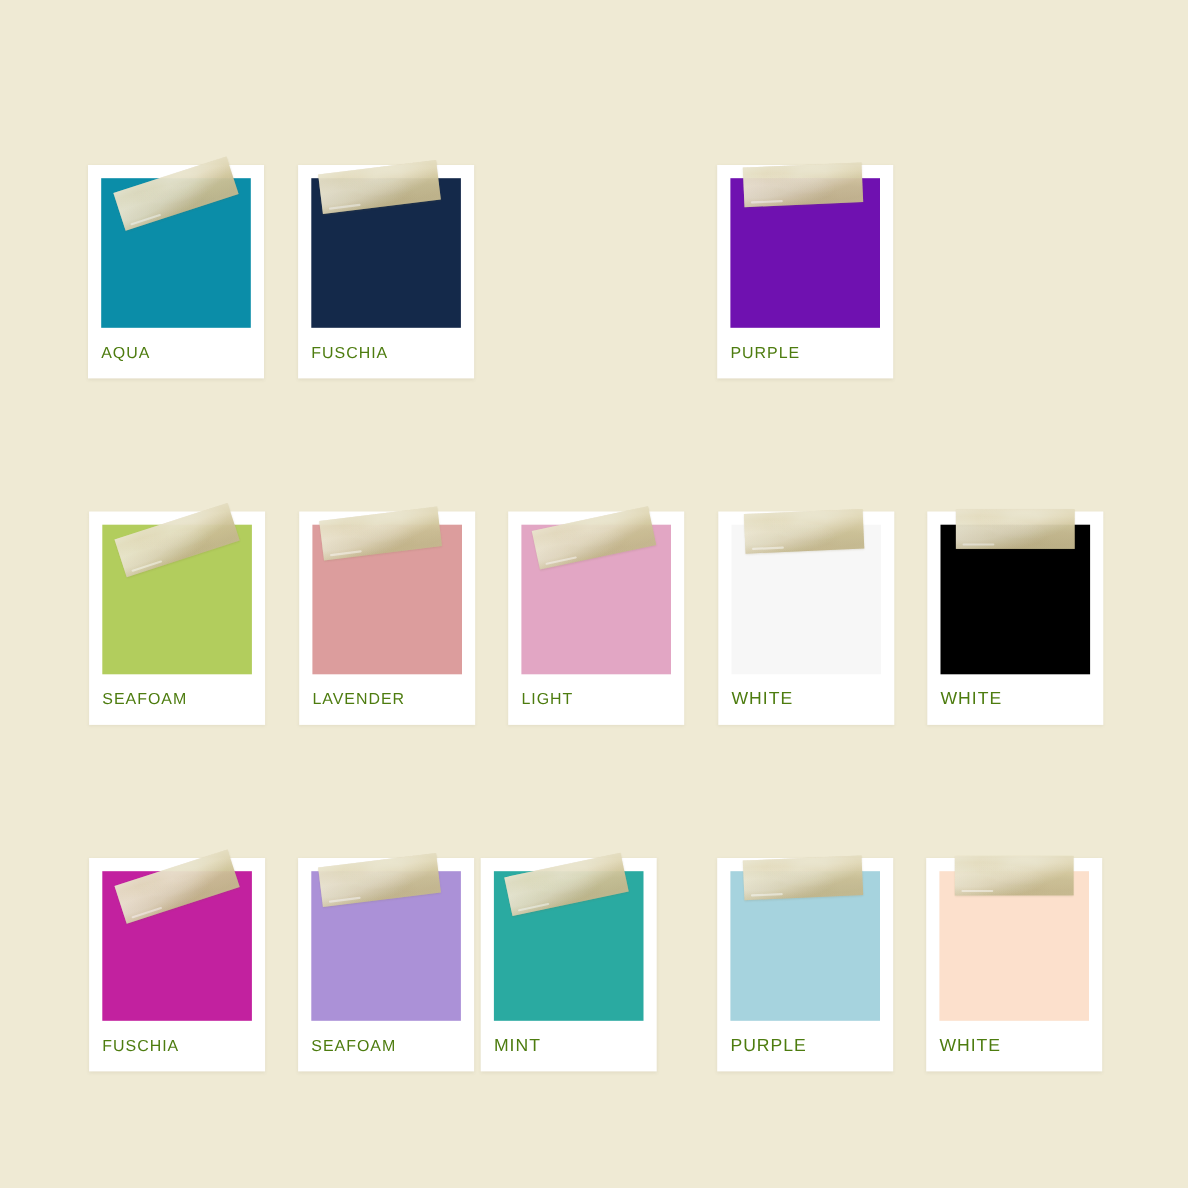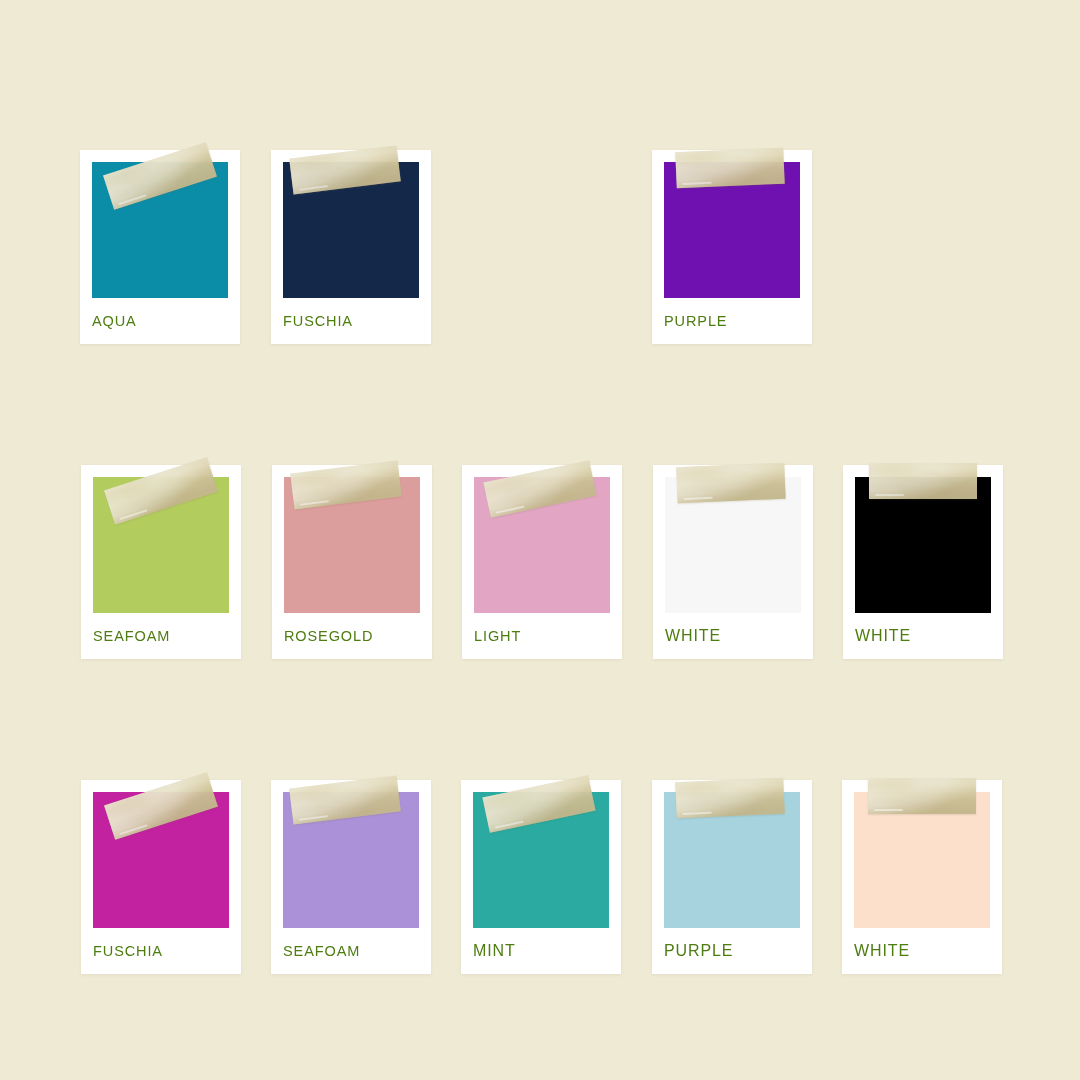--- a/index.html
+++ b/index.html
@@ -169,21 +169,21 @@
         <div class="swatch-label-area">
           <div class="swatch-label">SEAFOAM</div>
         </div>
       </div>
       <div class="swatch-card" style="left: 272px; top: 40px;">
         <div class="tape tilt-soft" style="left: 20px; top: 2px;"></div>
         <div class="swatch-chip-wrap">
           <div class="swatch-chip" style="background: rgb(220, 157, 157);"></div>
         </div>
         <div class="swatch-label-area">
-          <div class="swatch-label">ROSEGOLD</div>
+          <div class="swatch-label">LAVENDER</div>
         </div>
       </div>
       <div class="swatch-card" style="left: 462px; top: 40px;">
         <div class="tape tilt-mid" style="left: 24px; top: 6px;"></div>
         <div class="swatch-chip-wrap">
           <div class="swatch-chip" style="background: rgb(226, 166, 196);"></div>
         </div>
         <div class="swatch-label-area">
           <div class="swatch-label">LIGHT</div>
         </div>
@@ -219,21 +219,21 @@
       </div>
       <div class="swatch-card" style="left: 271px; top: 40px;">
         <div class="tape tilt-soft" style="left: 20px; top: 2px;"></div>
         <div class="swatch-chip-wrap">
           <div class="swatch-chip" style="background: rgb(171, 145, 215);"></div>
         </div>
         <div class="swatch-label-area">
           <div class="swatch-label">SEAFOAM</div>
         </div>
       </div>
-      <div class="swatch-card" style="left: 461px; top: 40px;">
+      <div class="swatch-card" style="left: 437px; top: 40px;">
         <div class="tape tilt-mid" style="left: 24px; top: 6px;"></div>
         <div class="swatch-chip-wrap">
           <div class="swatch-chip" style="background: rgb(42, 170, 161);"></div>
         </div>
         <div class="swatch-label-area">
           <div class="swatch-label small">MINT</div>
         </div>
       </div>
       <div class="swatch-card" style="left: 652px; top: 40px;">
         <div class="tape tilt-flat" style="left: 24px; top: 0px;"></div>

